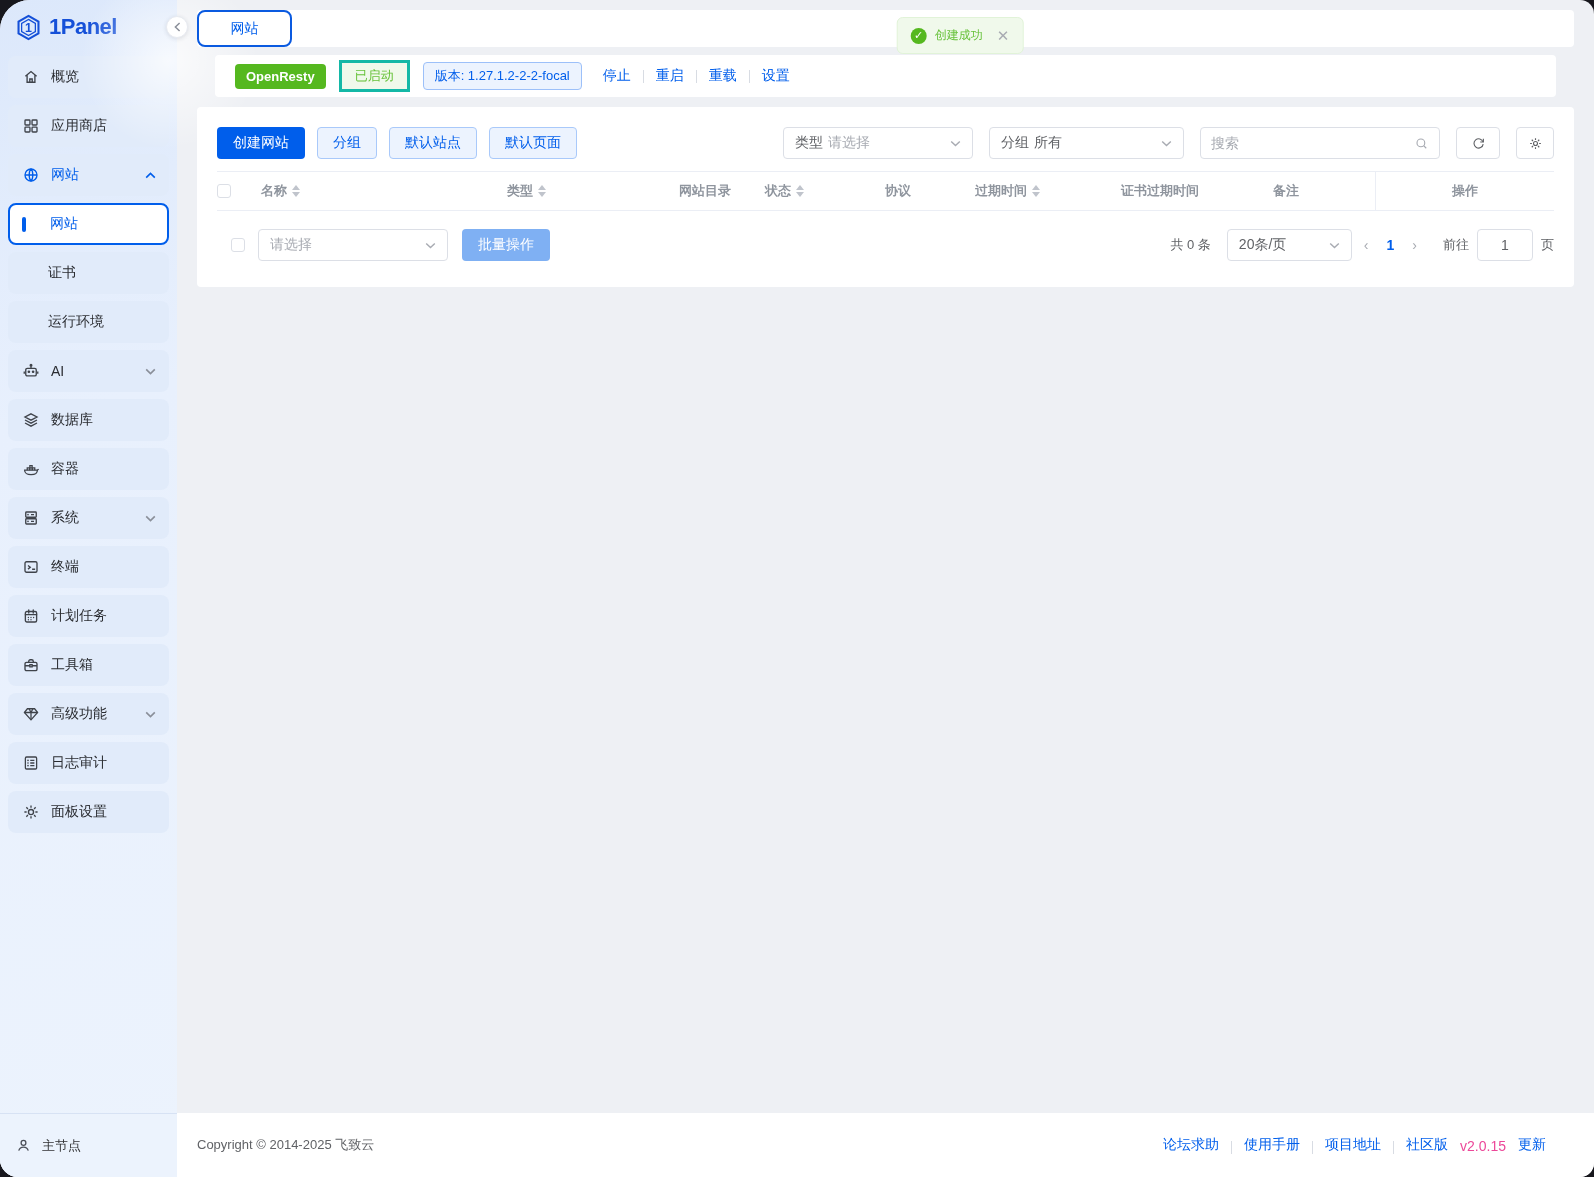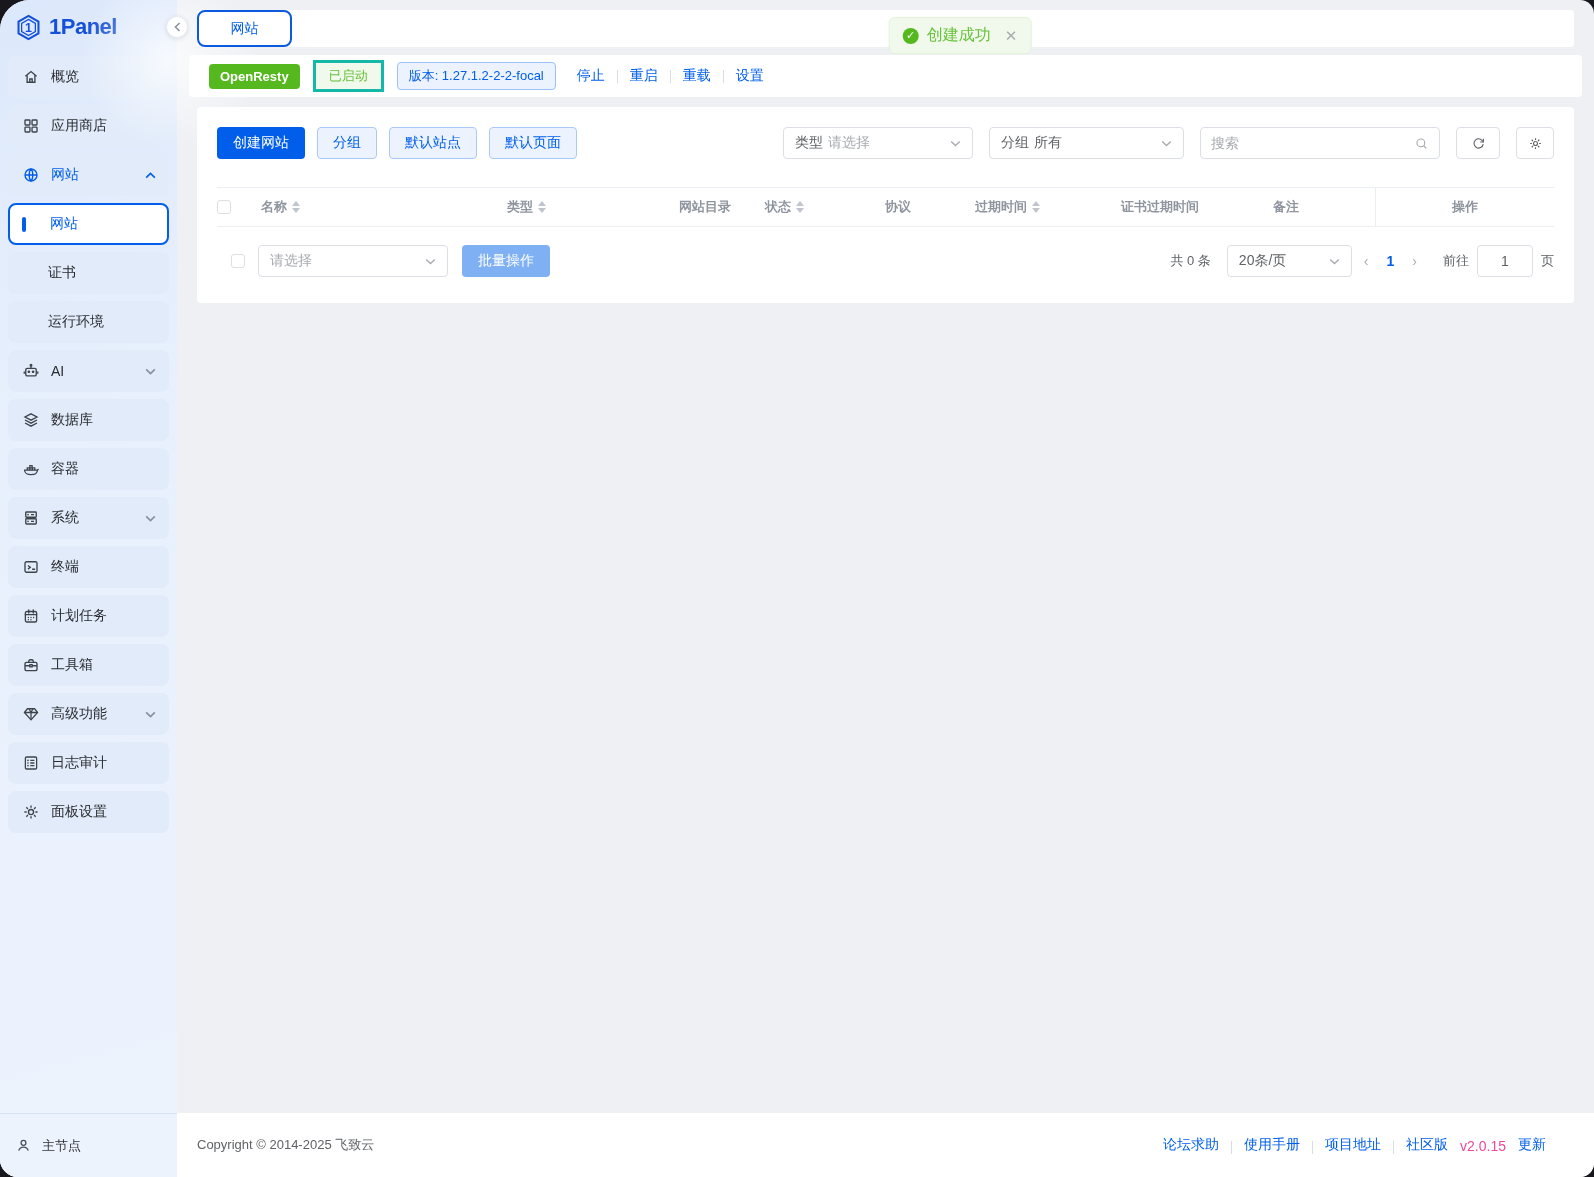--- a/index.html
+++ b/index.html
@@ -38,24 +38,24 @@
   .main { flex:1; display:flex; flex-direction:column; position:relative; min-width:0; }
   .tabs-bar { margin:10px 20px 0; height:37px; background:#fff; border-radius:4px; display:flex; flex:none; }
   .tab { height:37px; min-width:95px; background:#fff; border:2px solid #0a5ae0; border-radius:8px;
          color:#005eeb; font-size:14px; font-weight:500; display:flex; align-items:center; justify-content:center; cursor:pointer; }
 
   .toast { position:absolute; left:783px; top:17px; transform:translateX(-50%); z-index:10;
            height:37px; background:#f0f9eb; border:1px solid #e1f3d8; border-radius:6px;
            display:flex; align-items:center; padding:0 13px; gap:8px; }
   .toast .check { width:16px; height:16px; border-radius:50%; background:#55b81f; color:#fff;
            font-size:11px; display:flex; align-items:center; justify-content:center; }
-  .toast .msg { color:#67c23a; font-size:16px; }
+  .toast .msg { color:#67c23a; font-size:12px; }
   .toast .close { color:#a8abb2; font-size:15px; margin-left:6px; cursor:pointer; }
 
-  .status-bar { margin:8px 12px 0; height:42px; background:#fff; border-radius:4px; flex:none;
+  .status-bar { margin:8px 38px 0; height:42px; background:#fff; border-radius:4px; flex:none;
            display:flex; align-items:center; padding:0 20px; gap:13px; }
   .badge-app { background:#55b81f; color:#fff; border-radius:4px; padding:5px 11px; font-size:13px; font-weight:600; }
   .badge-state { background:#f0f9eb; color:#67c23a; border:3px solid #14b8a6; border-radius:0; padding:4px 13px; font-size:13px; }
   .badge-ver { background:#ecf3fe; color:#005eeb; border:1px solid #9cc0f9; border-radius:4px; padding:4px 11px; font-size:13px; }
   .links { display:flex; align-items:center; gap:12px; margin-left:8px; }
   .lnk { color:#005eeb; font-size:14px; cursor:pointer; }
   .vsep { width:1px; height:13px; background:#d8dce3; }
 
   .content-card { margin:10px 20px 0; background:#fff; border-radius:4px; padding:20px 20px 26px; flex:none; }
   .toolbar { display:flex; align-items:flex-end; }
@@ -71,21 +71,21 @@
   .sel-type { width:190px; } .sel-group { width:195px; } .sel-batch { width:190px; } .sel-size { width:125px; }
   .search { width:240px; height:32px; border:1px solid #dcdfe6; border-radius:4px; background:#fff;
          display:flex; align-items:center; padding:0 10px; gap:6px; }
   .search input { border:none; outline:none; flex:1; font-size:14px; color:#303133; min-width:0;
          font-family:"Liberation Sans","DejaVu Sans",sans-serif; }
   .search input::placeholder { color:#a8abb2; }
   .icon-btn { height:32px; border:1px solid #dcdfe6; border-radius:4px; background:#fff; color:#606266;
          display:flex; align-items:center; justify-content:center; cursor:pointer; }
   .refresh-btn { width:44px; } .gear-btn { width:38px; }
 
-  .thead { display:flex; align-items:center; height:40px; margin-top:28px;
+  .thead { display:flex; align-items:center; height:40px; margin-top:12px;
            border-top:1px solid #ebeef5; border-bottom:1px solid #ebeef5;
            color:#8f959e; font-size:13px; font-weight:600; }
   .th { display:flex; align-items:center; height:100%; }
   .c0{width:44px;} .c1{width:246px;} .c2{width:172px;} .c3{width:86px;} .c4{width:120px;}
   .c5{width:90px;} .c6{width:146px;} .c7{width:152px;} .c8{width:102px;}
   .c9{flex:1; justify-content:center; border-left:1px solid #ebeef5;}
   .sort { display:inline-flex; flex-direction:column; gap:2px; margin-left:5px; cursor:pointer; }
   .sort i { width:0; height:0; border-left:4px solid transparent; border-right:4px solid transparent; display:block; }
   .sort .up { border-bottom:5px solid #c0c4cc; }
   .sort .down { border-top:5px solid #c0c4cc; }

